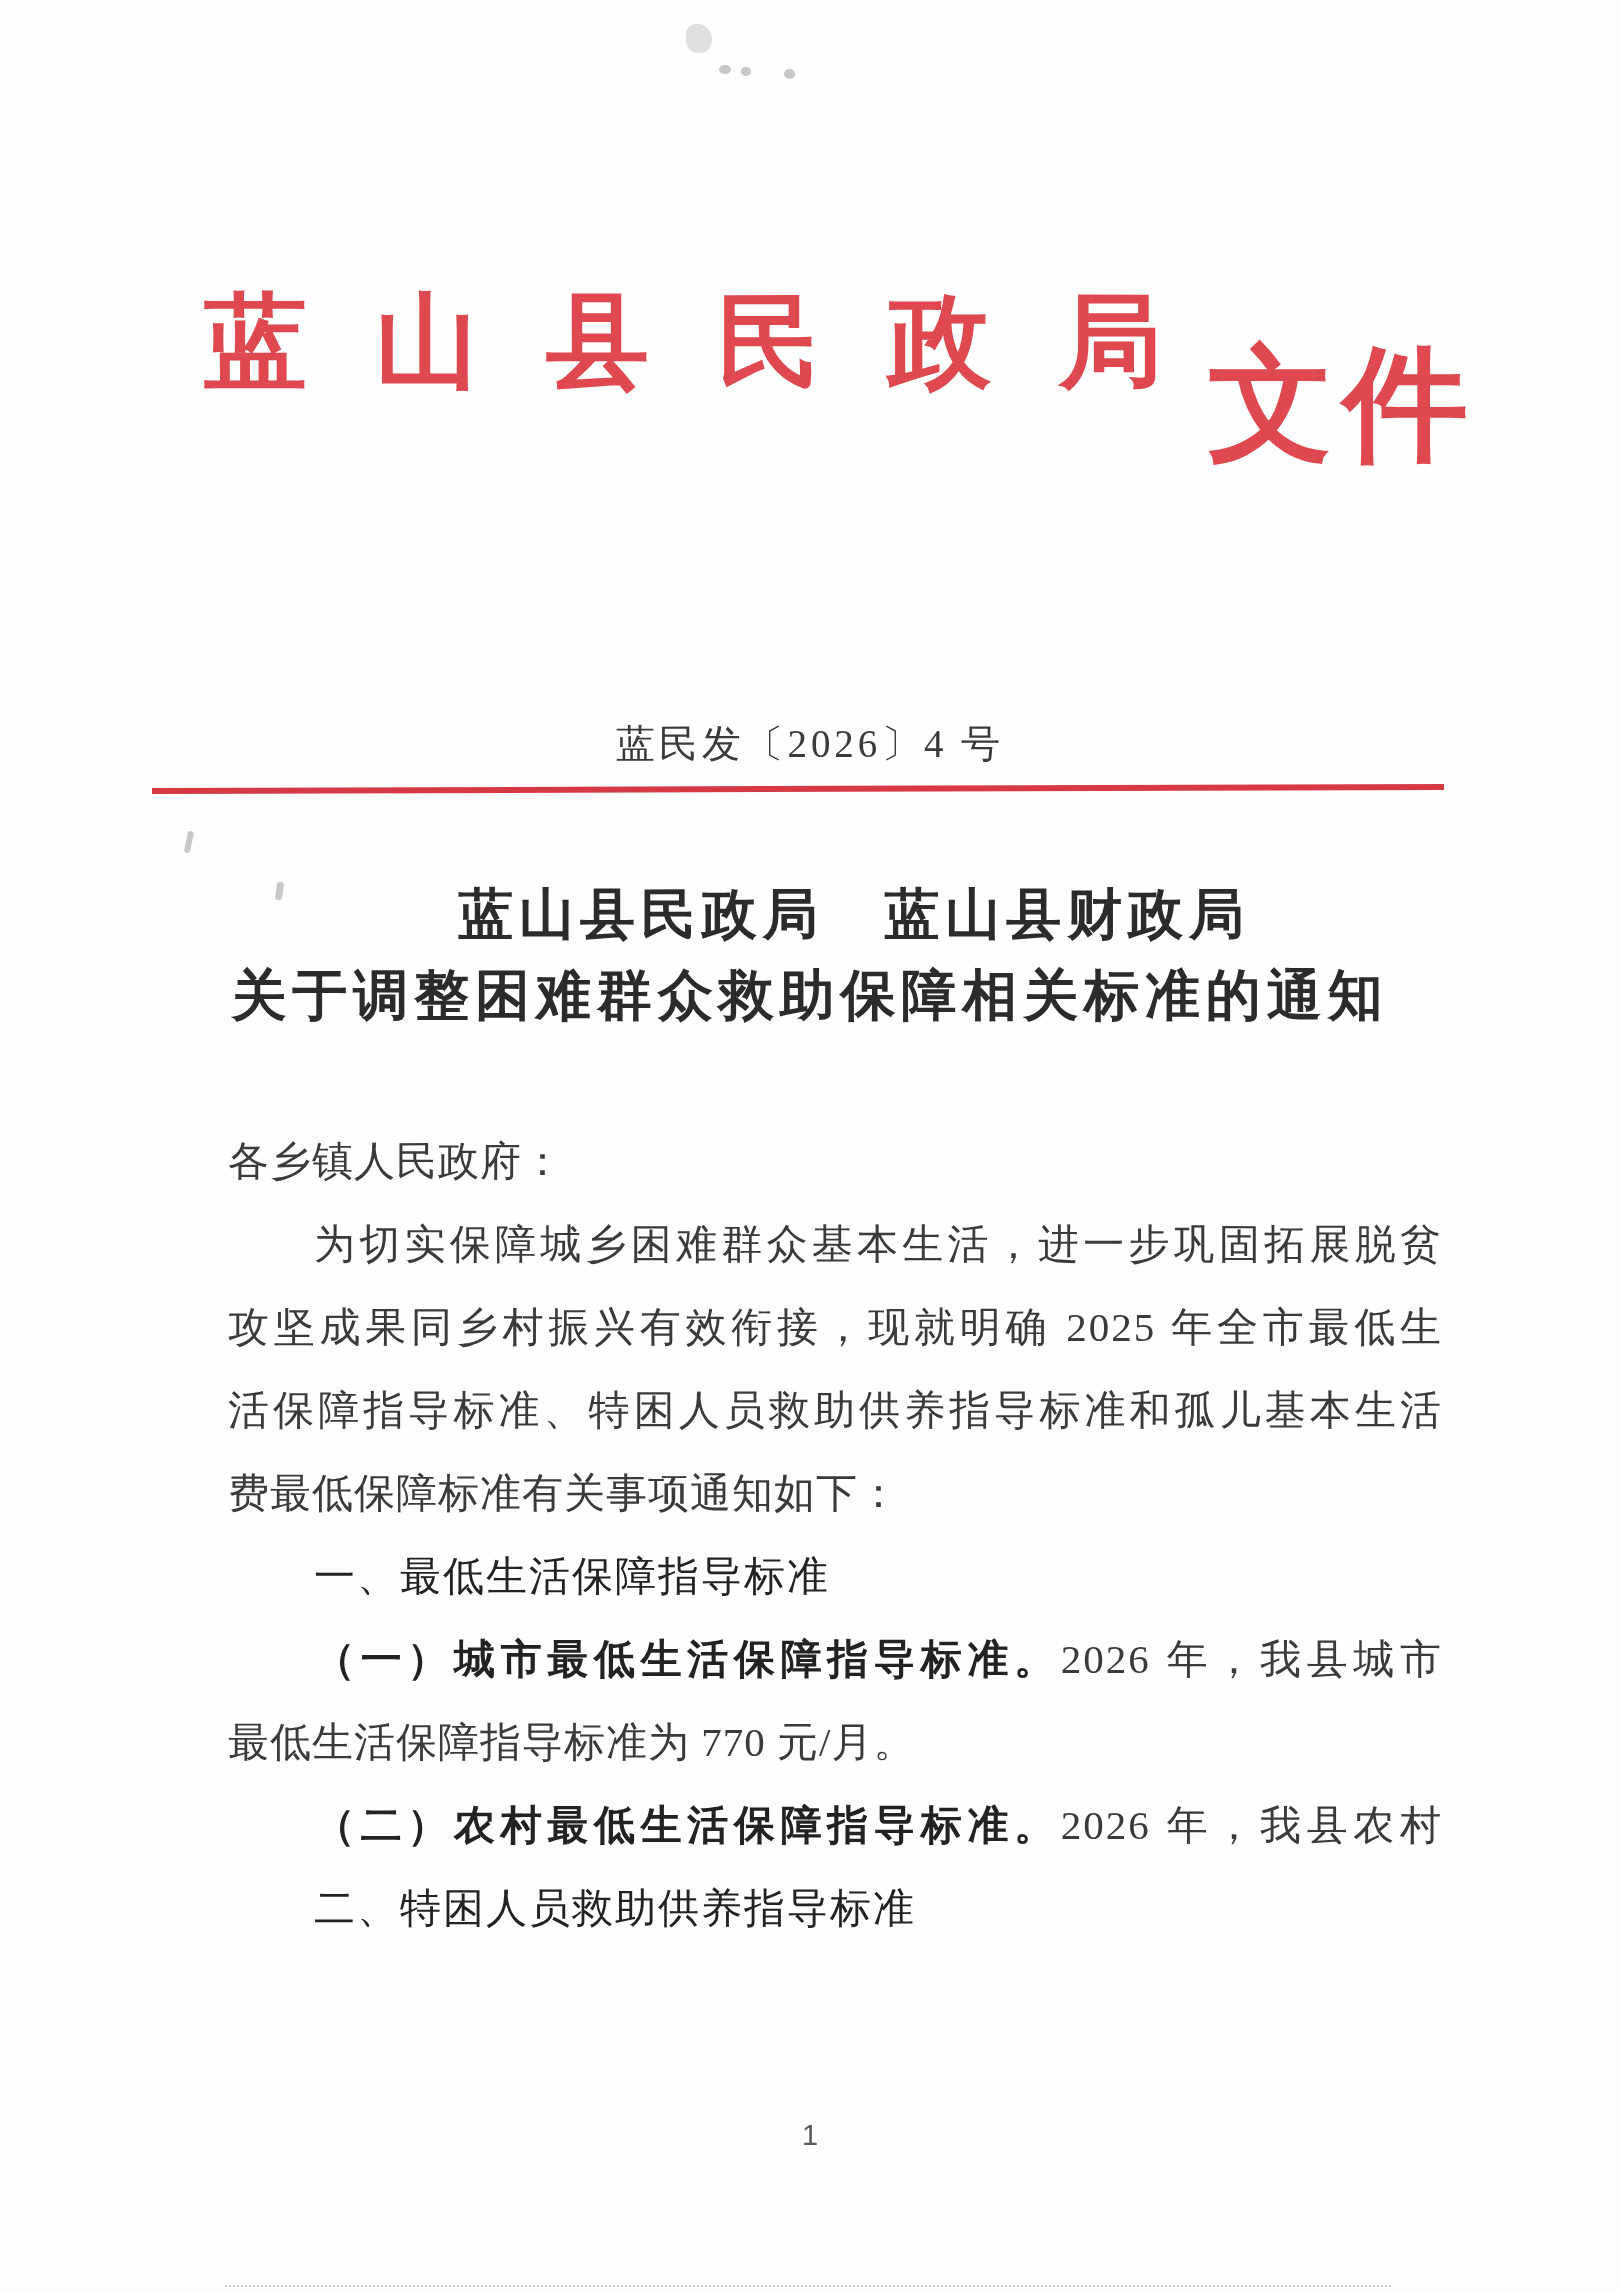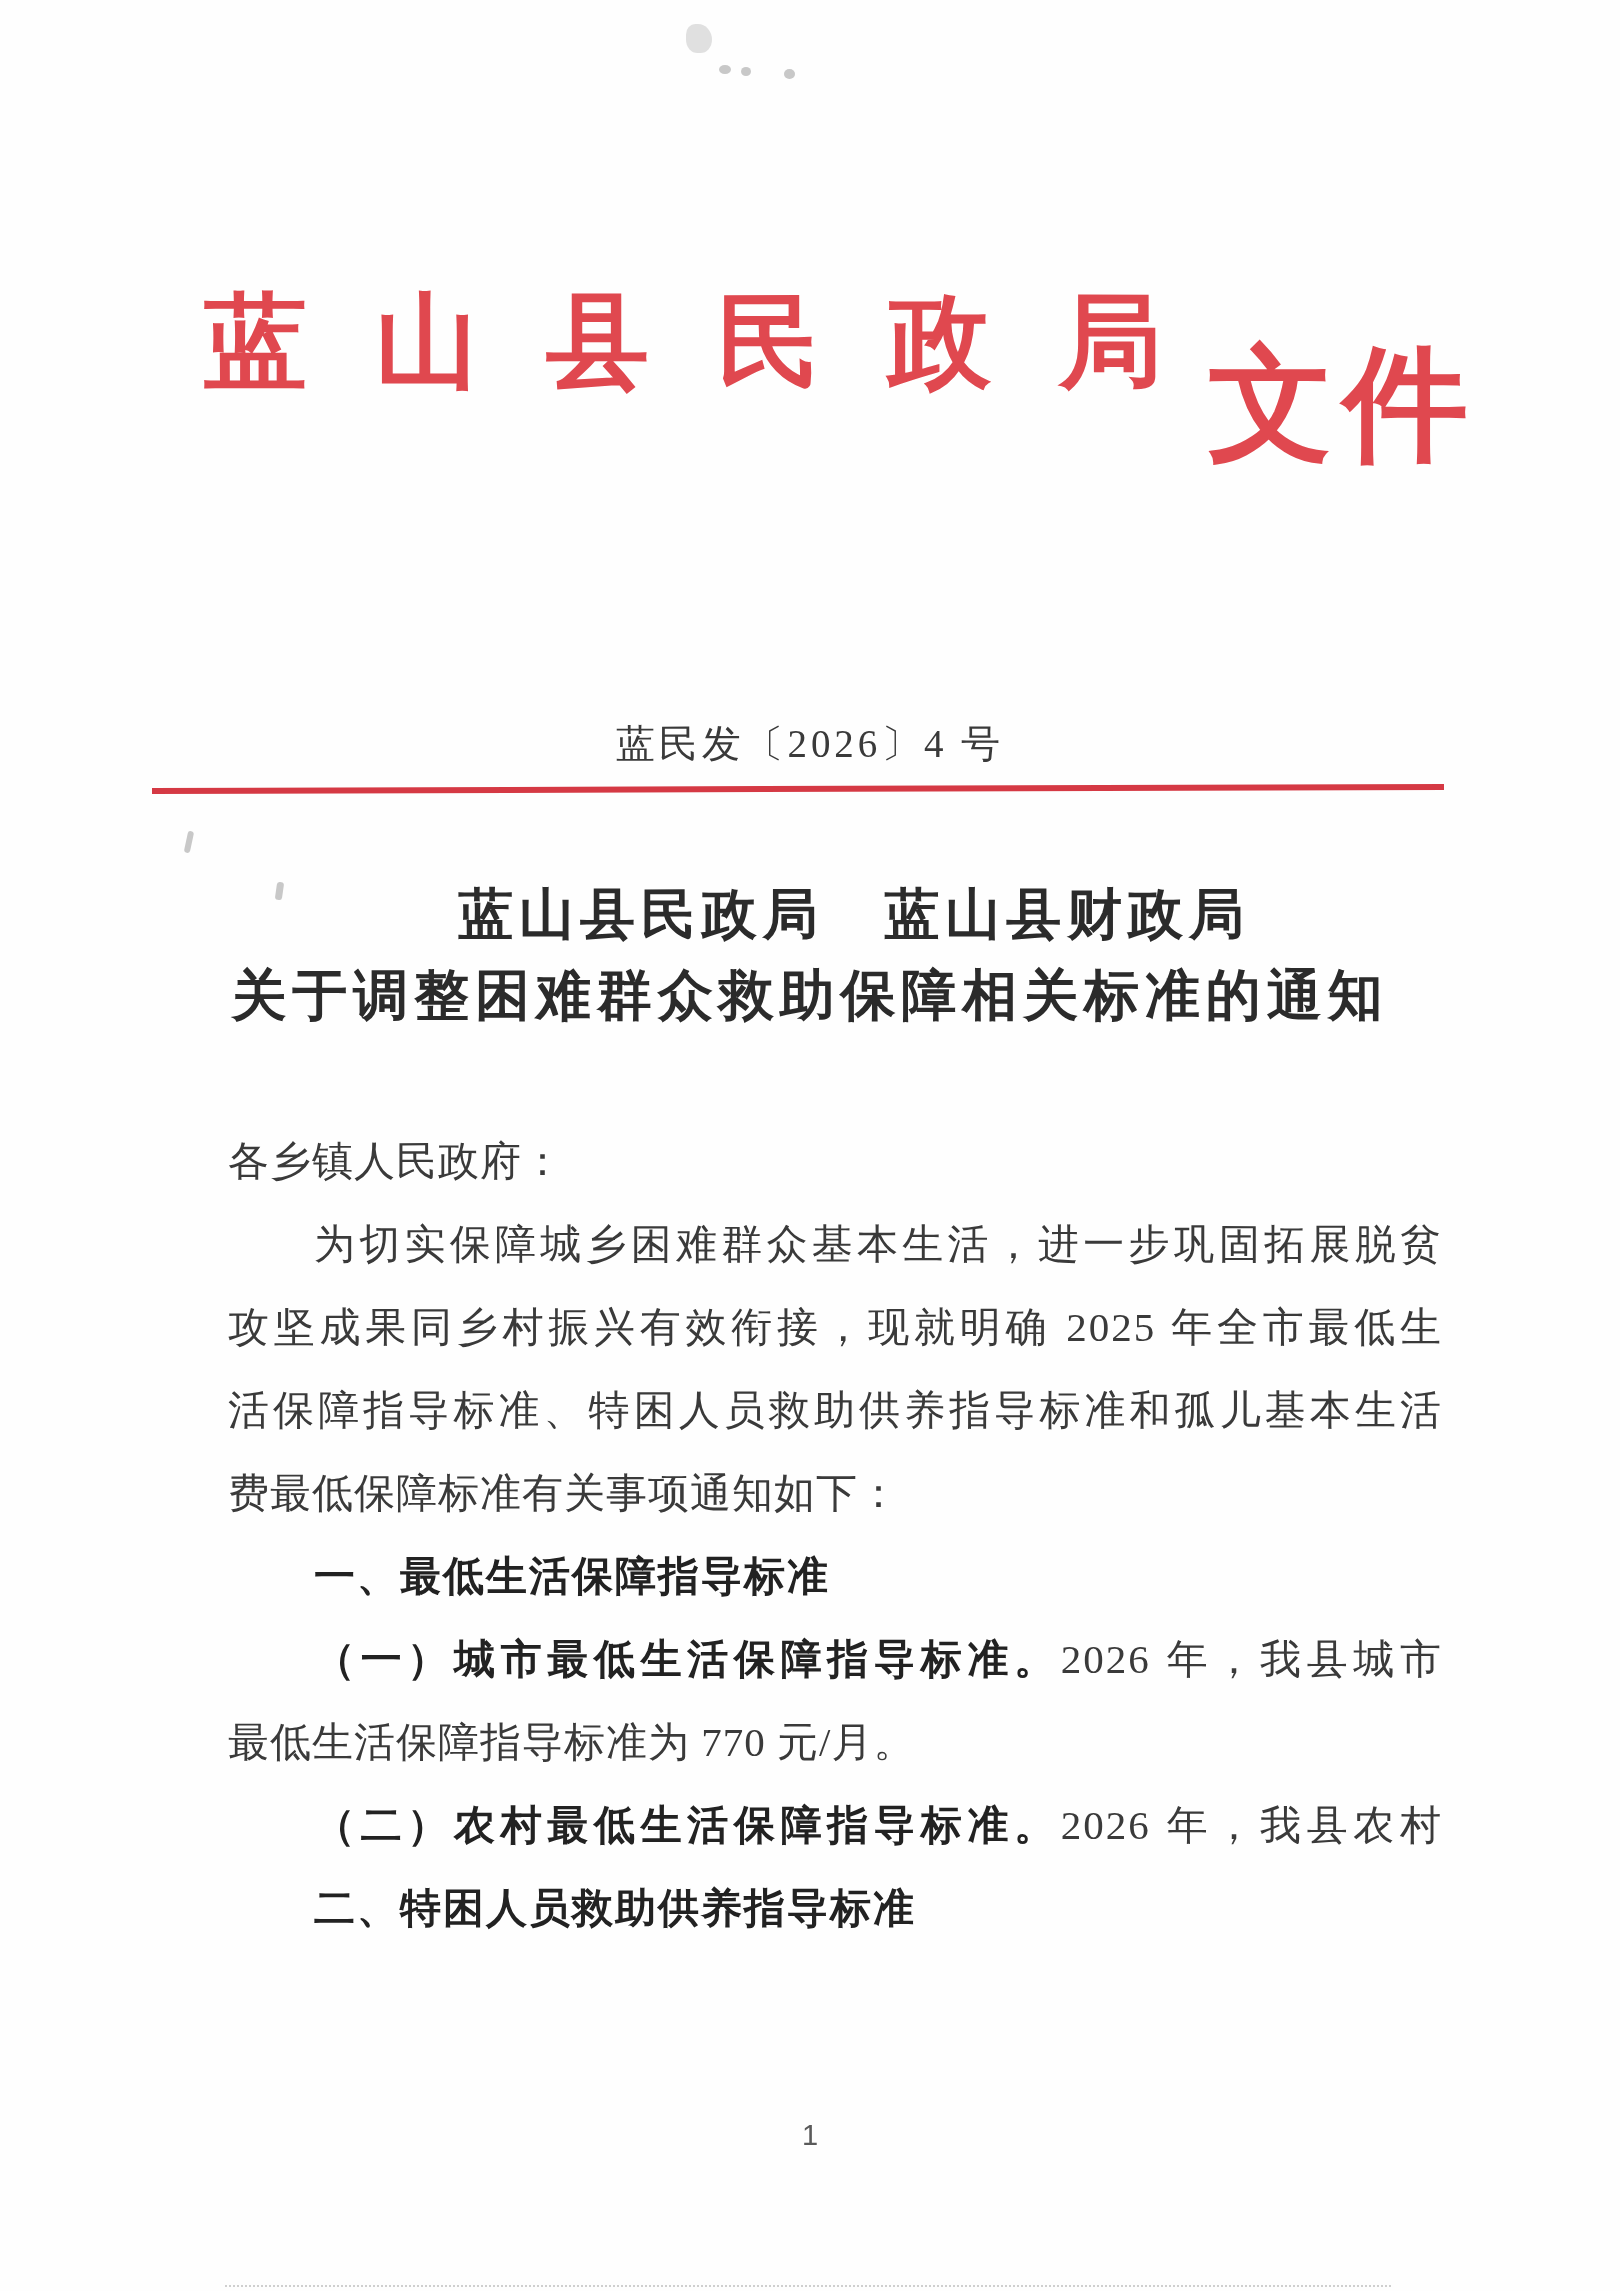--- a/index.html
+++ b/index.html
@@ -68,21 +68,21 @@
   .bline.fill{
     white-space:normal;
     text-align:justify;
     text-align-last:justify;
     text-justify:inter-character;
     letter-spacing:2px;
   }
   .indent{text-indent:86px;}
   .hei{
     font-family:"Liberation Sans", sans-serif;
-    font-weight:700;color:#222;
+    font-weight:400;color:#222;
     letter-spacing:2px;
   }
   .seg-bold{font-weight:700;color:#222;}
   
   .page-number{
     position:absolute;top:2119px;left:0;width:100%;
     text-align:center;
     font-size:29px;color:#5a5a5a;
     font-family:"Liberation Sans", sans-serif;
   }

